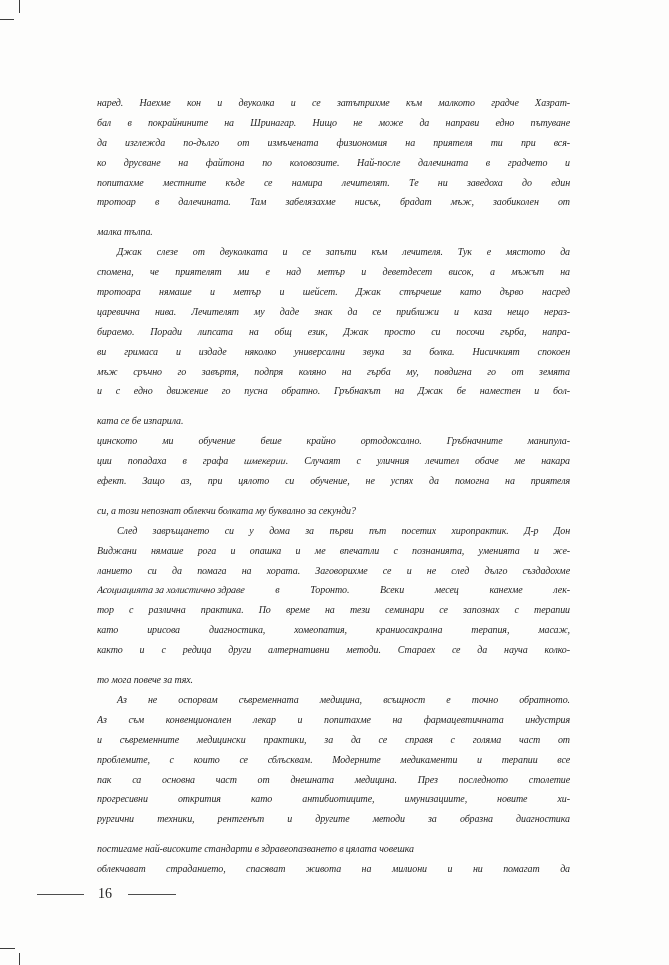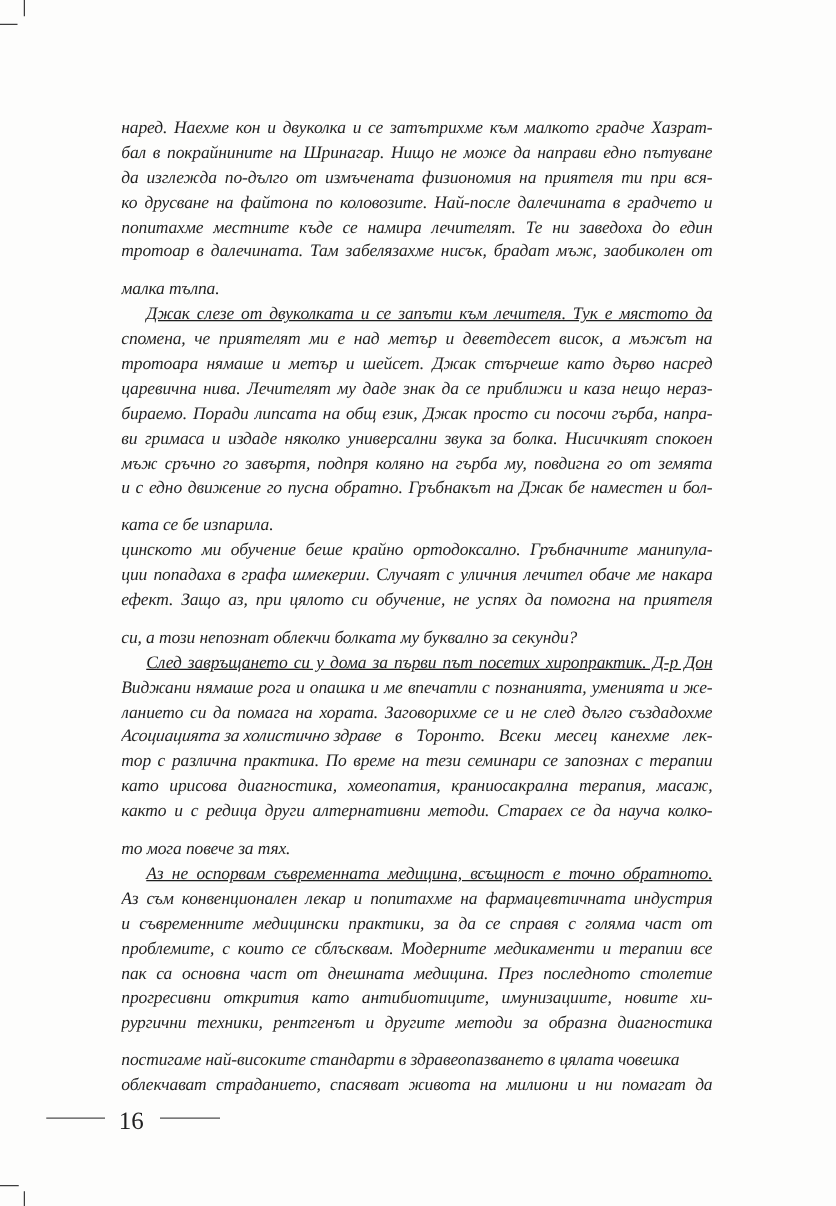--- a/index.html
+++ b/index.html
@@ -20,34 +20,34 @@
   }
   
   .text-block {
     position: absolute;
     left: 97px;
     top: 93px;
     width: 473px;
     color: var(--text-color, #1f1f1f);
     font-family: "Liberation Serif", serif;
     font-style: italic;
-    font-size: 14px;
+    font-size: 10px;
     line-height: 19.9px;
     letter-spacing: -0.1px;
   }
   .paragraph { margin: 0; }
   .line {
     text-align: justify;
     text-align-last: justify;
     height: 19.9px;
     overflow: hidden;
     white-space: normal;
   }
   .line.lastline { text-align-last: left; margin-top: 10px; }
-  .line.indent { text-indent: 20px; text-decoration: underline; }
+  .line.indent { text-indent: 20px; }
   .em {
     display: inline-block;
     transform: skewX(-7deg);
   }
   
   .footer-rule {
     position: absolute;
     top: 894px;
     height: 1px;
     background: var(--rule-color, #4d4d4d);
@@ -55,21 +55,21 @@
   .footer-rule.left  { left: 37px;  width: 47px; }
   .footer-rule.right { left: 128px; width: 48px; }
   .page-number {
     position: absolute;
     left: 88px;
     top: 886px;
     width: 34px;
     text-align: center;
     font-family: "Liberation Serif", serif;
     font-style: normal;
-    font-size: 20px;
+    font-size: 14px;
     color: var(--text-color, #1f1f1f);
   }
   
   .crop {
     position: absolute;
     background: var(--crop-color, #3c3c3c);
   }
   .cm-tl-v { left: 19px; top: 0;     width: 1px;  height: 13px; }
   .cm-tl-h { left: 0;    top: 19px;  width: 14px; height: 1px;  }
   .cm-bl-h { left: 0;    top: 948px; width: 15px; height: 1px;  }

